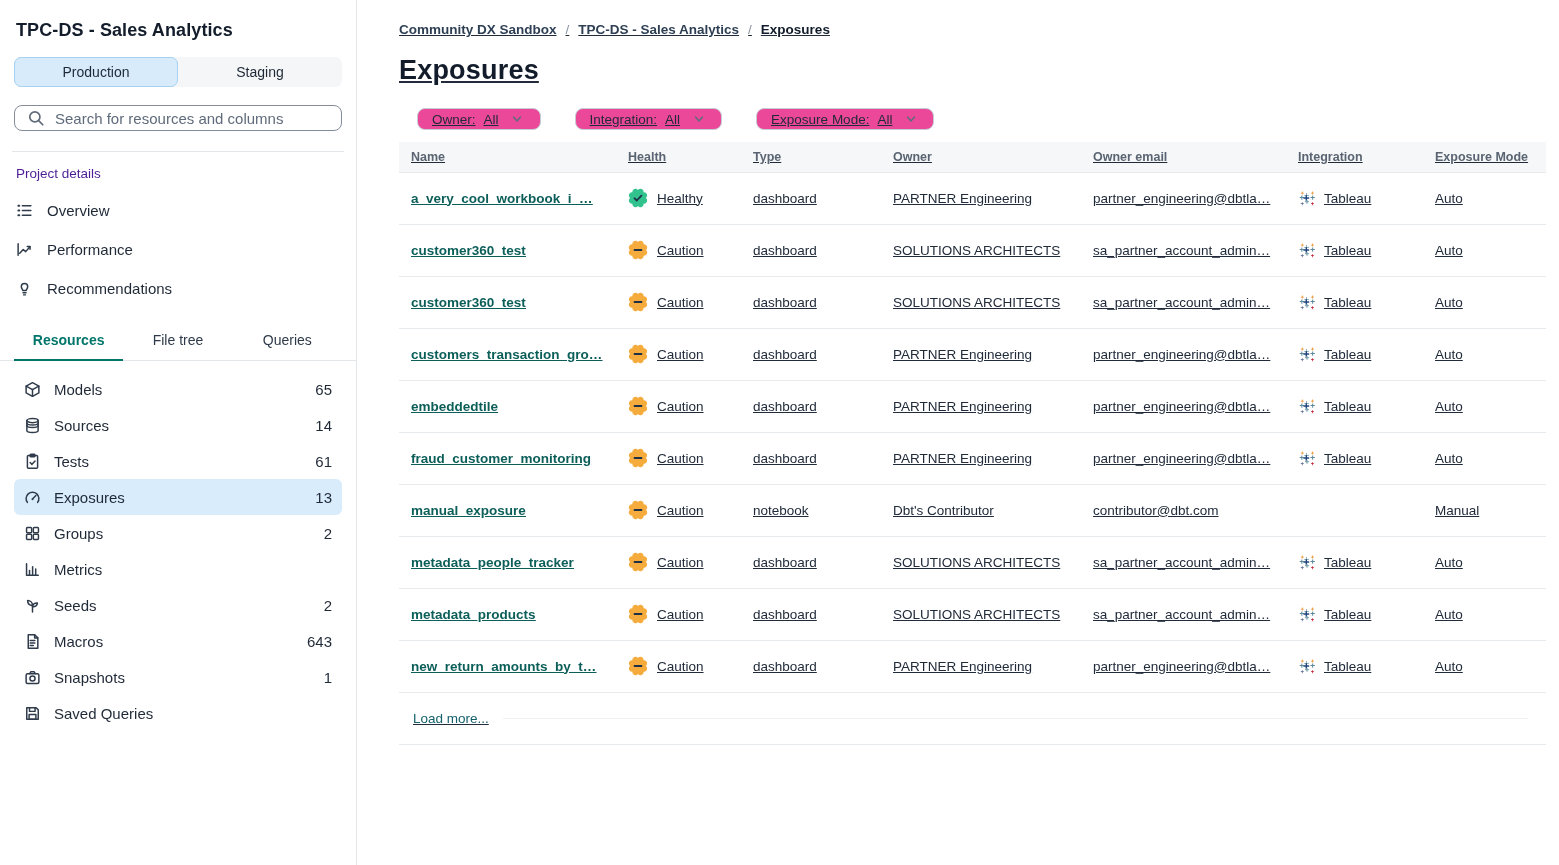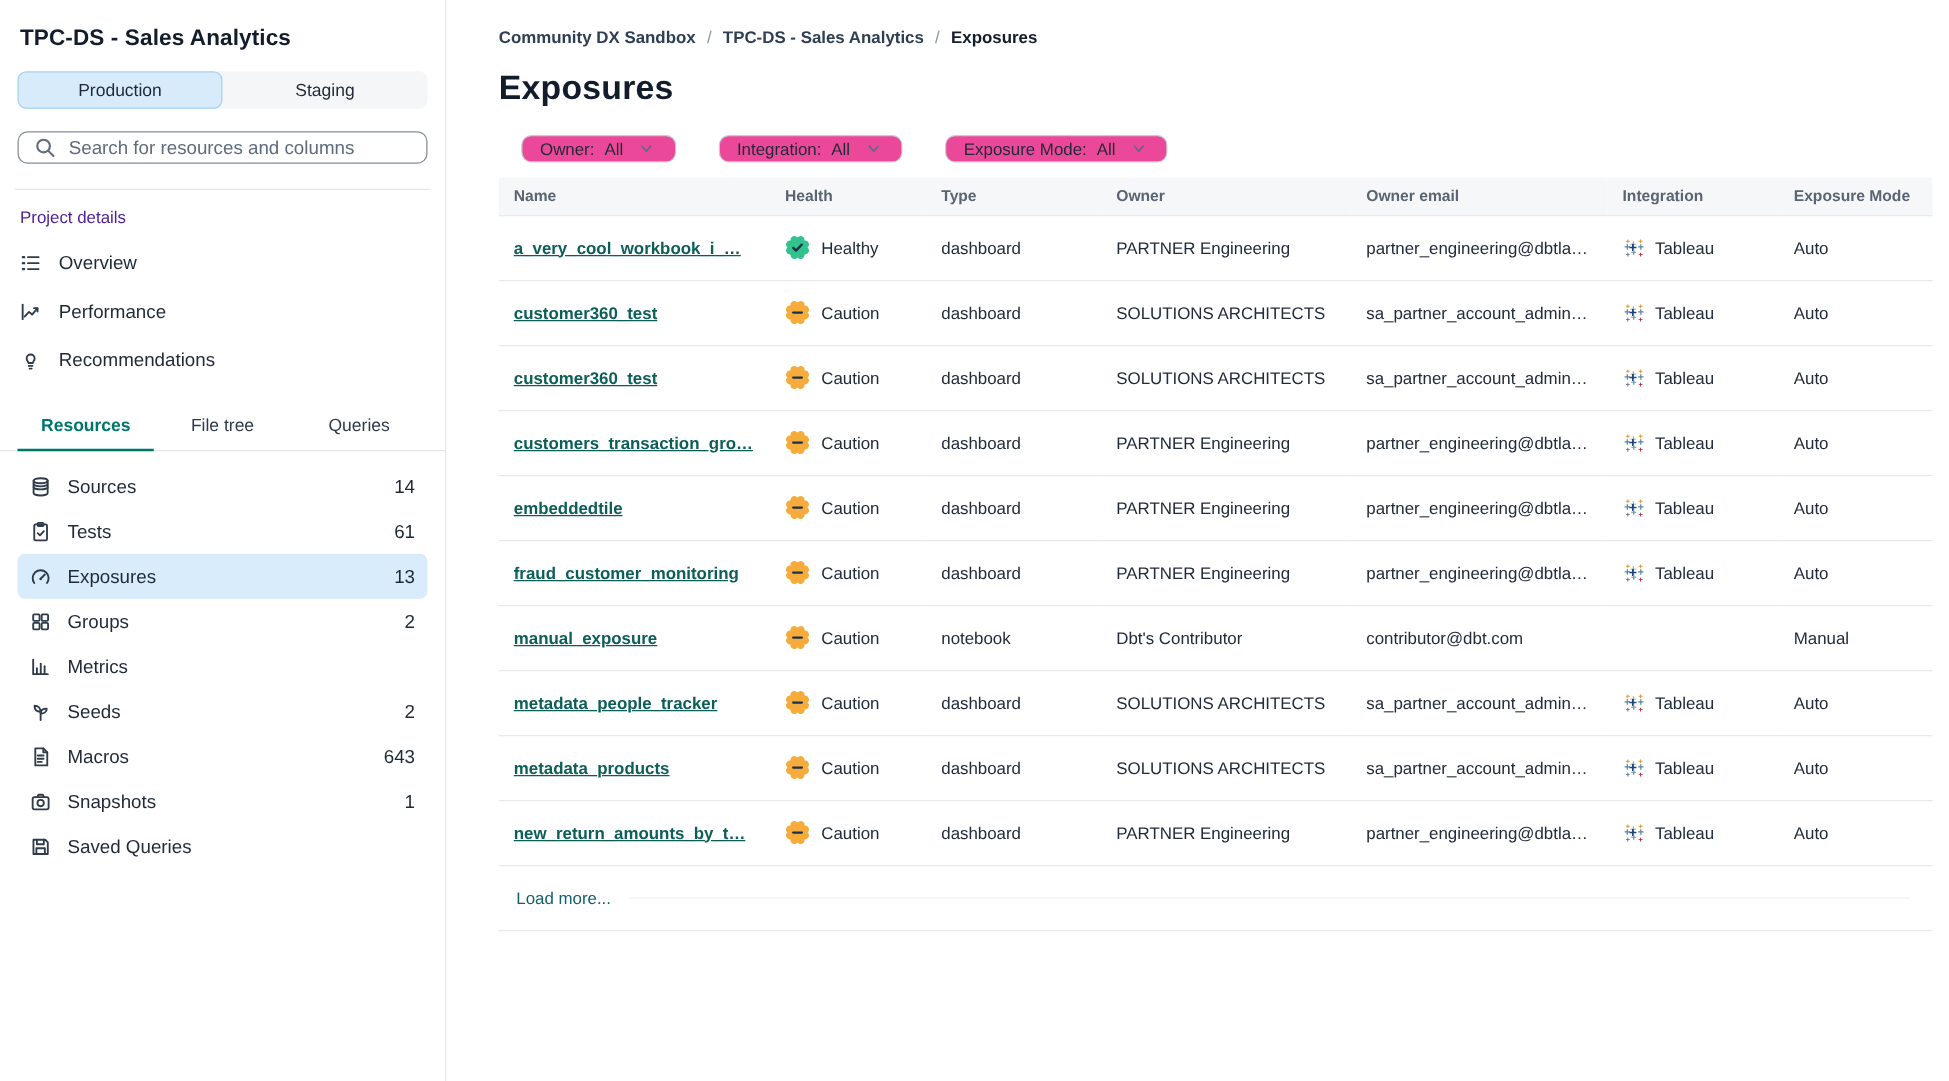--- a/index.html
+++ b/index.html
@@ -24,21 +24,21 @@
   .resource-list { margin-top:10px; }
   .resource-item { display:flex; align-items:center; gap:13px; height:36px; padding:0 10px 0 10px; font-size:15px; color:#1f2937; border-radius:6px; cursor:pointer; }
   .resource-item.selected { background:#d9ecfb; }
   .resource-count { margin-left:auto; font-size:15px; color:#1f2937; }
 
   .icon { display:inline-flex; width:17px; height:17px; align-items:center; justify-content:center; flex:0 0 auto; }
   .icon svg { width:17px; height:17px; }
   .search-box .icon, .search-box .icon svg { width:18px; height:18px; }
 
   
-  .main { flex:1; padding:22px 11px 0 42px; position:relative; }
+  .main { flex:1; padding:22px 11px 0 42px; position:relative;text-decoration:underline; }
   .breadcrumb { display:flex; align-items:center; gap:9px; font-size:13.5px; font-weight:700; color:#2e3f54; margin-bottom:18px; }
   .breadcrumb .sep { color:#8a94a3; font-weight:400; }
   .breadcrumb .crumb { cursor:pointer; }
   .breadcrumb .crumb.current { color:#121c2b; }
   .page-title { font-size:27px; font-weight:600; color:#121c2b; margin-bottom:22px; letter-spacing:0.2px; }
   .filters { display:flex; gap:16px; margin-bottom:12px; }
   .filter-btn { display:flex; align-items:center; gap:8px; border:1px solid #c6ccd4; border-radius:8px; height:22px; padding:0 14px; font-size:13.5px; color:#1f2937; cursor:pointer; background:#ec4899;margin-left:18px; }
   .filter-btn .chev { color:#5f6b7b; margin-left:2px; }
   .filter-btn .chev svg { width:12px; height:12px; }
 
@@ -131,20 +131,33 @@
     <div class="view-tabs" id="view-tabs">
         <div class="view-tab active">Resources</div>
         <div class="view-tab">File tree</div>
         <div class="view-tab">Queries</div>
       </div>
     <div class="resource-list" id="resource-list">
         <div class="resource-item">
           <span class="icon">
             <svg viewBox="0 0 16 16">
               <g fill="none" stroke="#2f3b4b" stroke-width="1.4" stroke-linecap="round" stroke-linejoin="round">
+                <path d="M8 1.6 14 4.9v6.2L8 14.4 2 11.1V4.9Z"></path>
+                <path d="M2 4.9 8 8.1l6-3.2"></path>
+                <path d="M8 8.1v6.3"></path>
+              </g>
+            </svg>
+          </span>
+          <span>Models</span>
+          <span class="resource-count">65</span>
+        </div>
+        <div class="resource-item">
+          <span class="icon">
+            <svg viewBox="0 0 16 16">
+              <g fill="none" stroke="#2f3b4b" stroke-width="1.4" stroke-linecap="round" stroke-linejoin="round">
                 <ellipse cx="8" cy="3.4" rx="5.3" ry="1.9"></ellipse>
                 <path d="M2.7 3.4v9.2c0 1 2.4 1.9 5.3 1.9s5.3-.9 5.3-1.9V3.4"></path>
                 <path d="M2.7 8c0 1 2.4 1.9 5.3 1.9S13.3 9 13.3 8"></path>
                 <path d="M2.7 5.7c0 1 2.4 1.9 5.3 1.9s5.3-.9 5.3-1.9"></path>
               </g>
             </svg>
           </span>
           <span>Sources</span>
           <span class="resource-count">14</span>
         </div>

